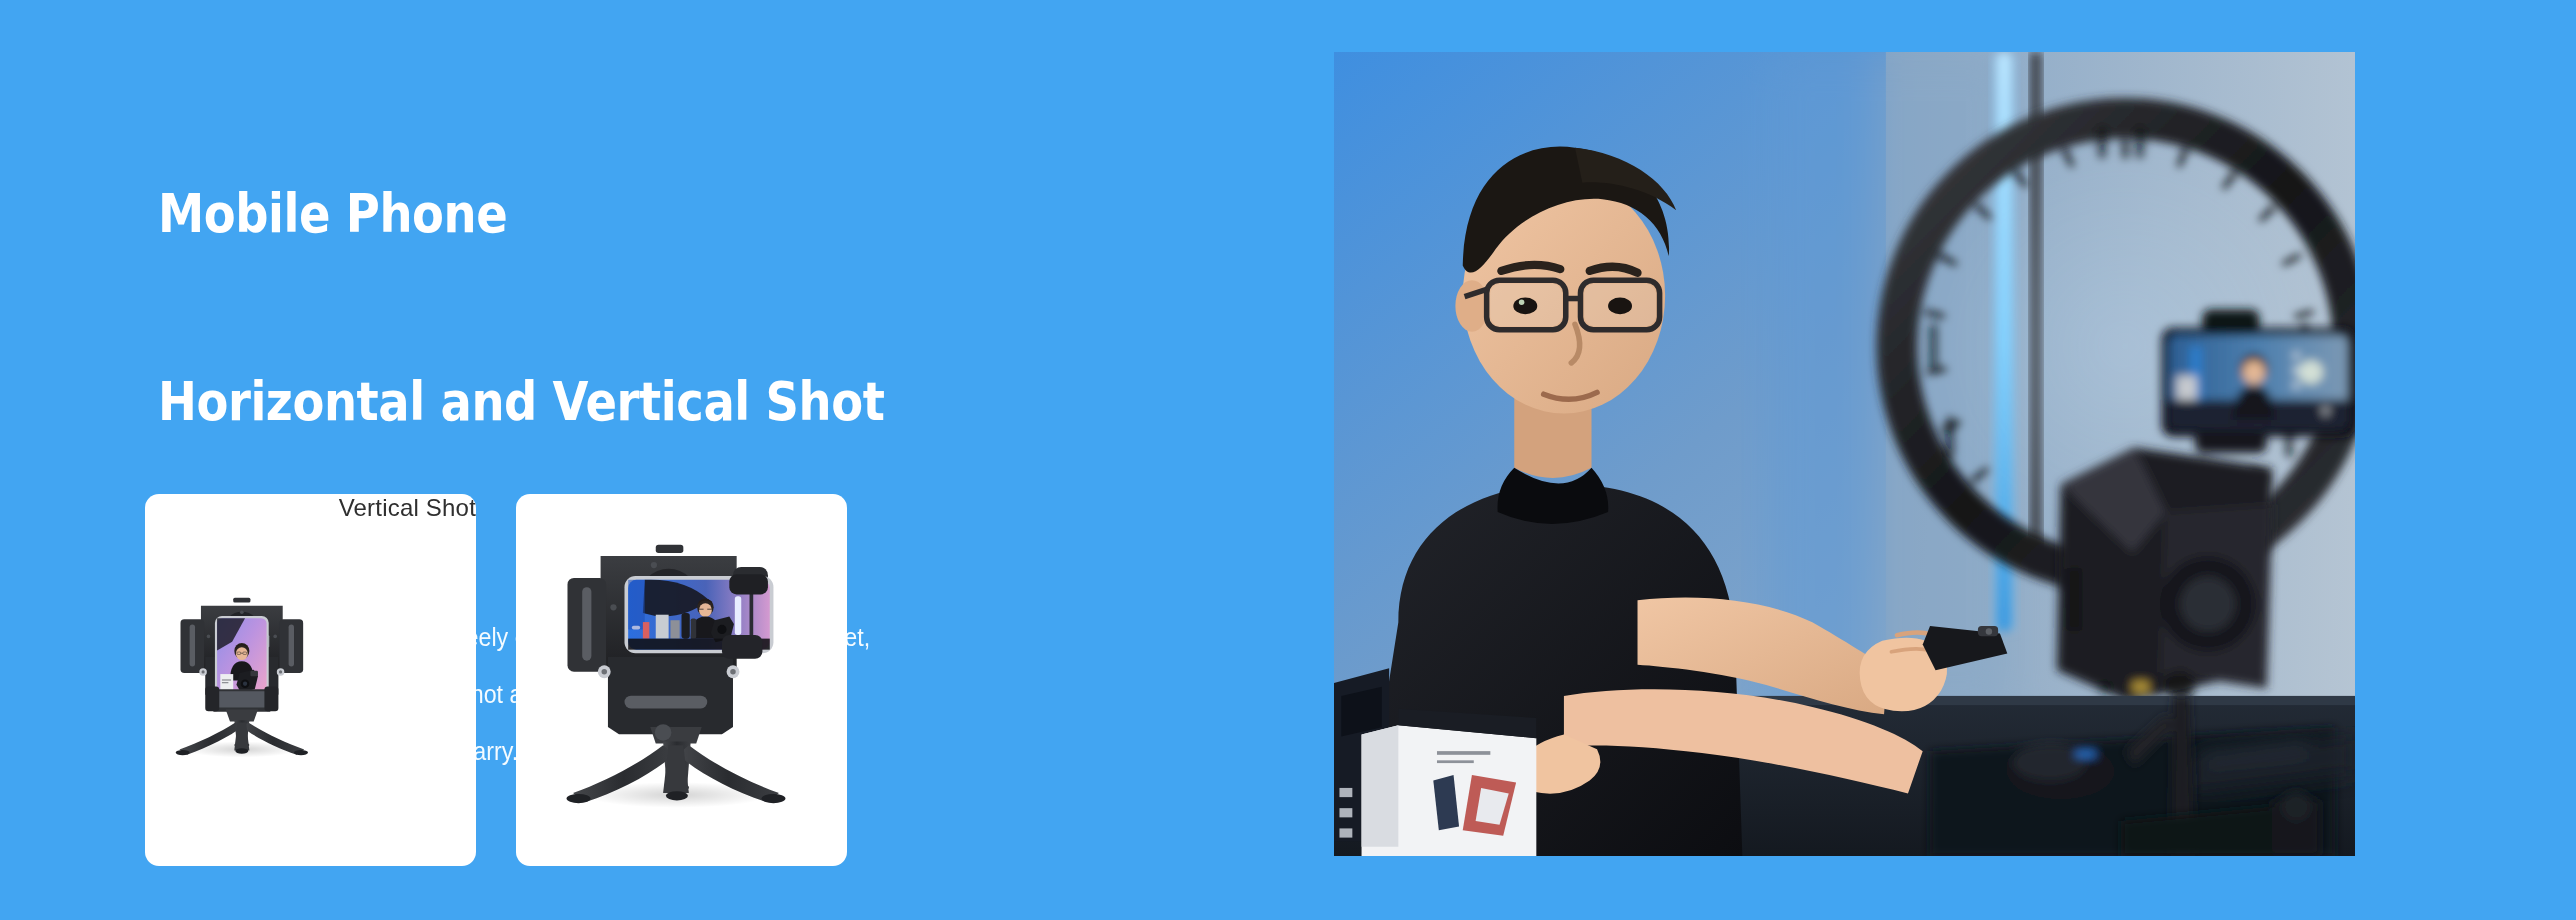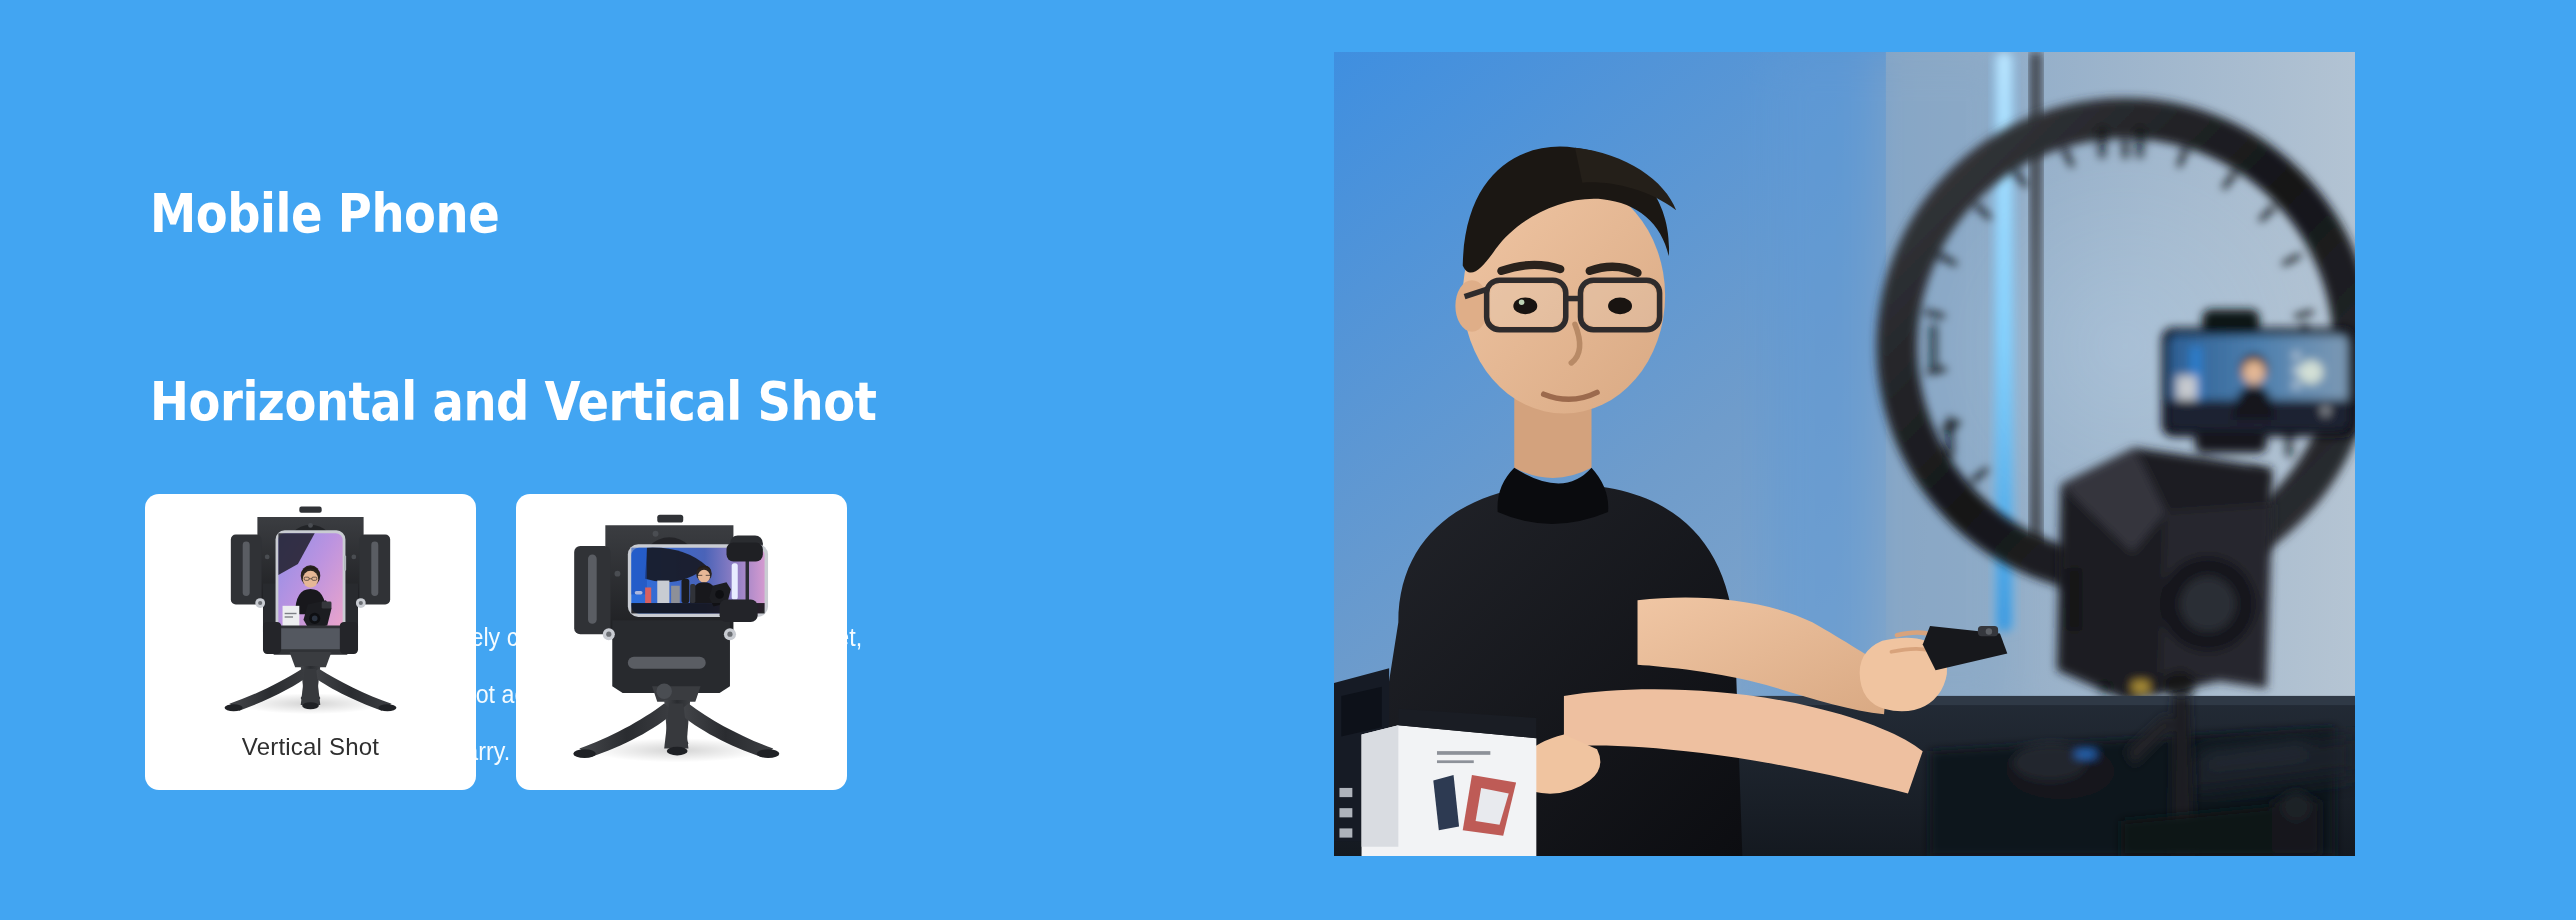--- a/index.html
+++ b/index.html
@@ -6,21 +6,21 @@
   html, body { width:2576px; height:920px; overflow:hidden; }
   body {
     background:#42a5f2;
     font-family:"Liberation Sans", sans-serif;
     position:relative;
   }
 
   
   .left-col {
     position:absolute;
-    left:150px; top:52px;
+    left:158px; top:52px;
     width:1104px; height:828px;
   }
 
   .headline {
     color:#ffffff;
     font-family:"DejaVu Sans", sans-serif;
     font-weight:700;
     font-size:54px;
     line-height:1.16;
     letter-spacing:-0.5px;
@@ -43,27 +43,27 @@
   }
 
   
   .cards {
     position:absolute;
     left:145px; top:494px;
     display:flex;
     gap:40px;
   }
   .card {
-    width:331px; height:296px;
+    width:331px; height:372px;
     background:#ffffff;
     border-radius:14px;
     position:relative;
     overflow:hidden;
     display:flex;
-    flex-direction:column;
+    flex-direction:row;
   }
   .card-stage {
     flex:1;
     position:relative;
     overflow:hidden;
   }
   .card-label {
     height:57px;
     display:flex;
     align-items:flex-start;

